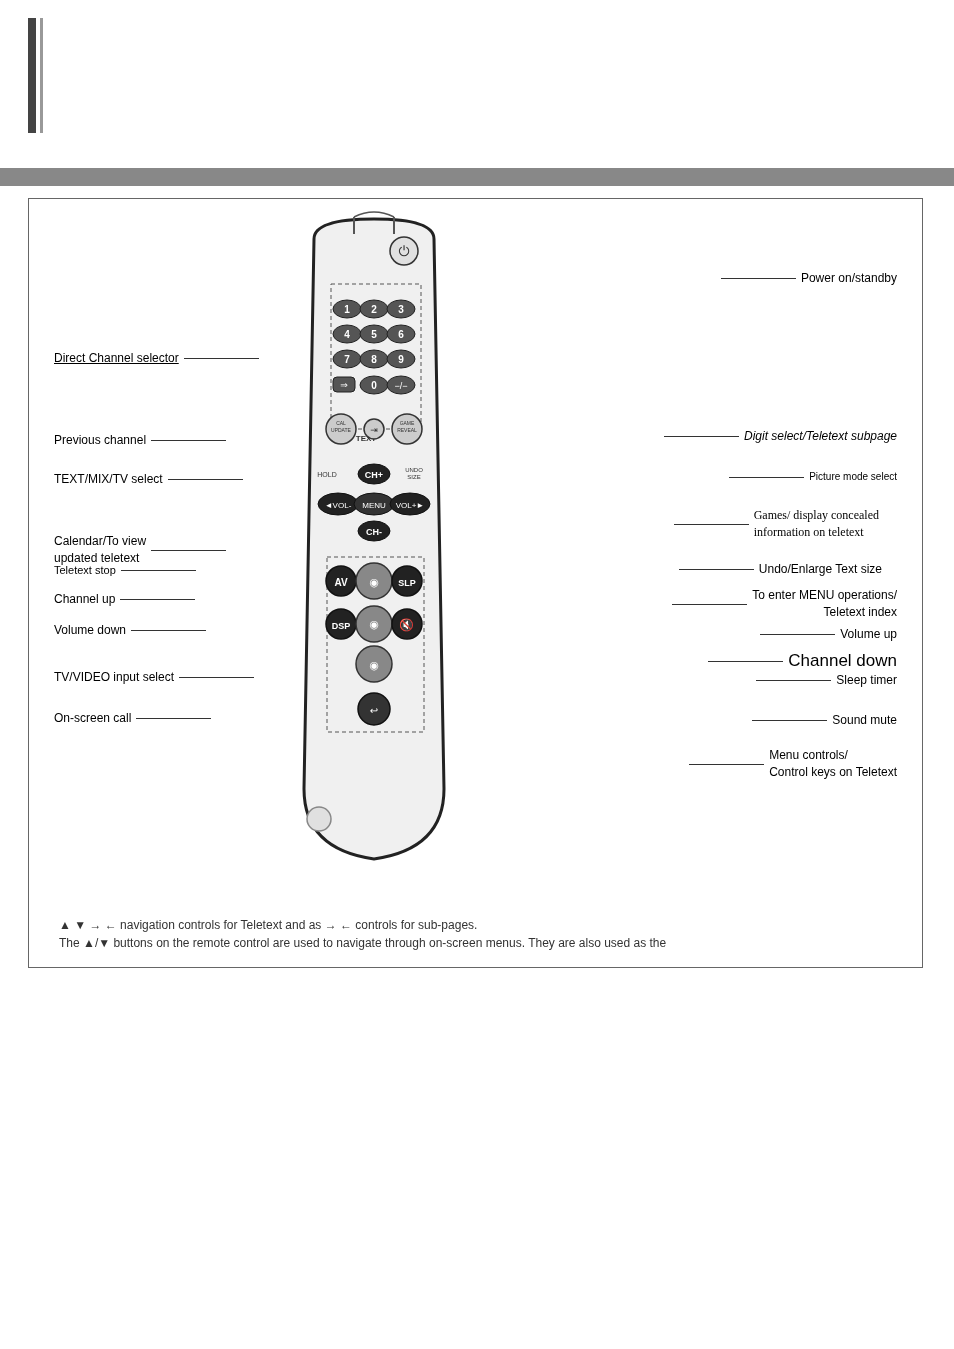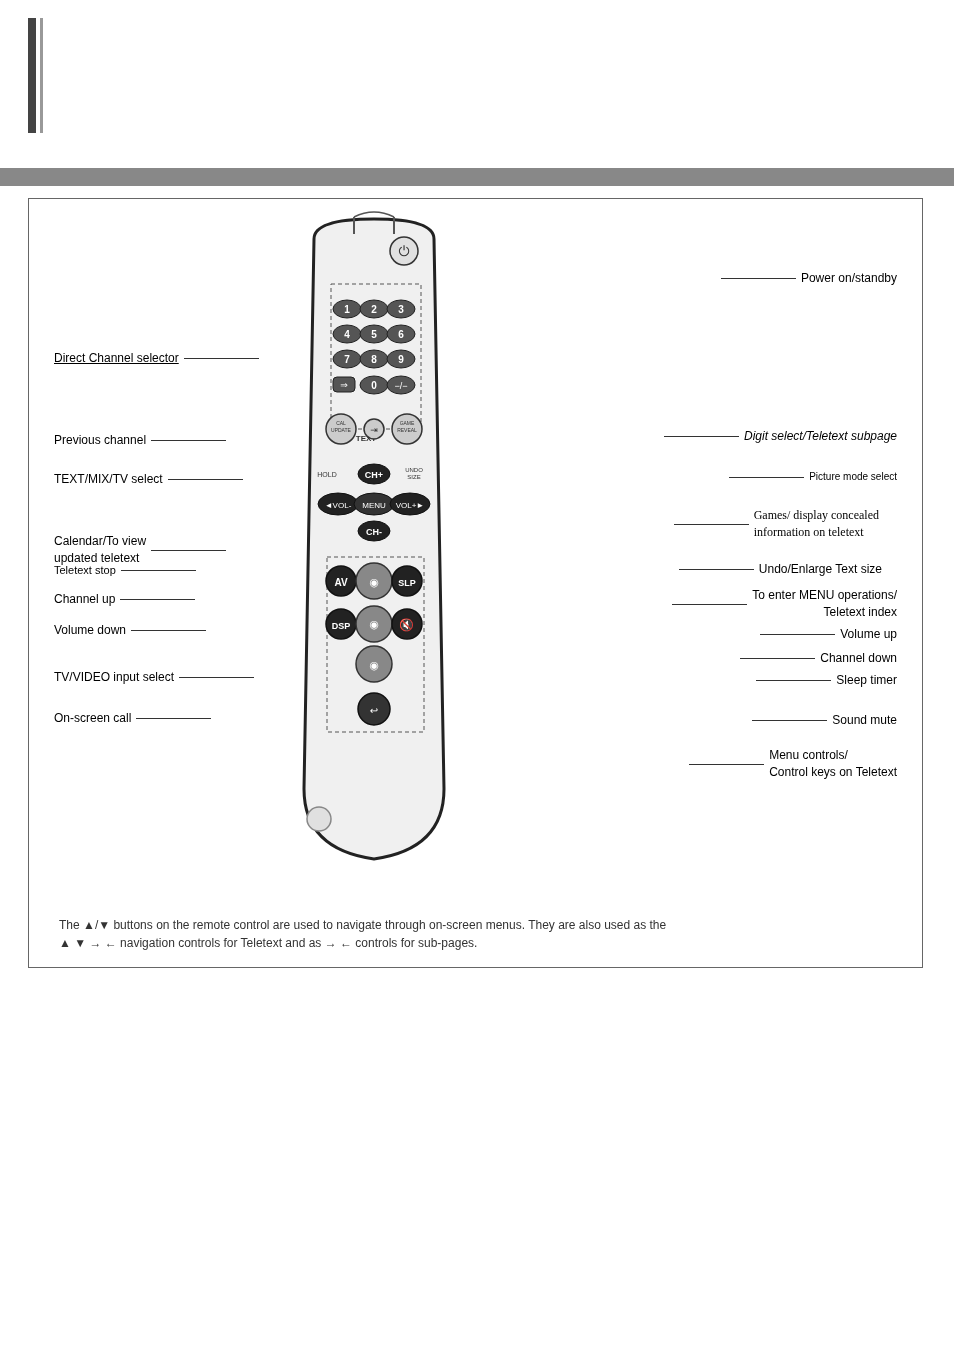--- a/index.html
+++ b/index.html
@@ -101,21 +101,21 @@
     <div style="position:absolute;top:388px;right:10px;font-size:12px;line-height:1.4;text-align:right;">
       <div style="position:absolute;left:-80px;top:50%;width:75px;height:1px;background:#333;"></div>
       <span>To enter MENU operations/<br>Teletext index</span>
     </div>
 
     <div style="position:absolute;top:428px;right:10px;font-size:12px;white-space:nowrap;text-align:left;">
       <div style="position:absolute;left:-80px;top:50%;width:75px;height:1px;background:#333;"></div>
       <span>Volume up</span>
     </div>
 
-    <div style="position:absolute;top:452px;right:10px;font-size:12px;white-space:nowrap;text-align:left;">
+    <div style="position:absolute;top:452px;right:10px;font-size:17px;white-space:nowrap;text-align:left;">
       <div style="position:absolute;left:-80px;top:50%;width:75px;height:1px;background:#333;"></div>
       <span>Channel down</span>
     </div>
 
     <div style="position:absolute;top:474px;right:10px;font-size:12px;white-space:nowrap;text-align:left;">
       <div style="position:absolute;left:-80px;top:50%;width:75px;height:1px;background:#333;"></div>
       <span>Sleep timer</span>
     </div>
 
     <div style="position:absolute;top:514px;right:10px;font-size:12px;white-space:nowrap;text-align:left;">
@@ -230,20 +230,20 @@
 
       <circle cx="115" cy="500" r="16" fill="#333" stroke="#111" stroke-width="1.5"></circle>
       <text x="115" y="505" text-anchor="middle" font-size="10" fill="#fff">↩</text>
 
       <circle cx="60" cy="610" r="12" fill="#e0e0e0" stroke="#888" stroke-width="1.5"></circle>
     </svg>
   </div>
 
   <div style="position:absolute;bottom:15px;left:30px;font-size:12px;color:#333;line-height:1.5;">
     <div>
+      ▲ ▼ → ← navigation controls for Teletext and as → ← controls for sub-pages.
+    </div>
+    <div>
       The ▲/▼ buttons on the remote control are used to navigate through on-screen menus. They are also used as the
     </div>
-    <div>
-      ▲ ▼ → ← navigation controls for Teletext and as → ← controls for sub-pages.
-    </div>
   </div>
 
 </div>
 
 </body></html>

